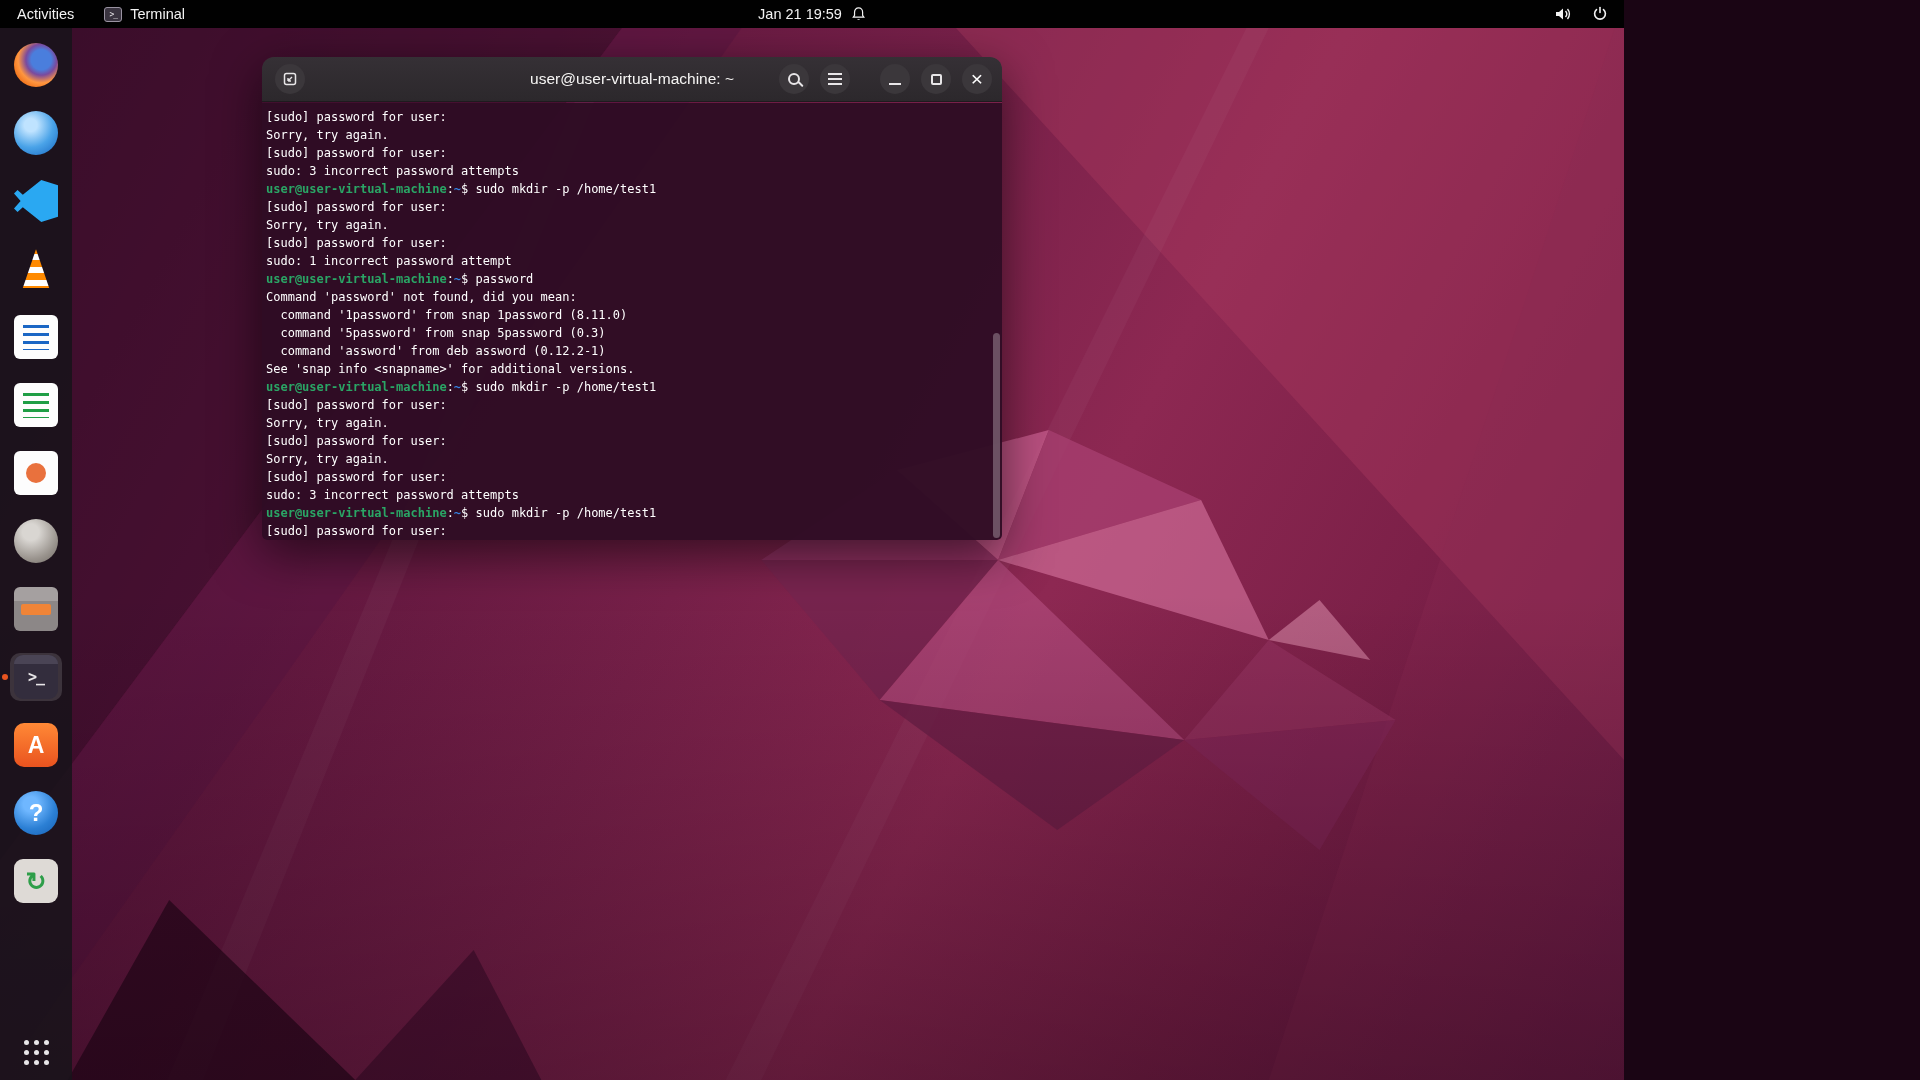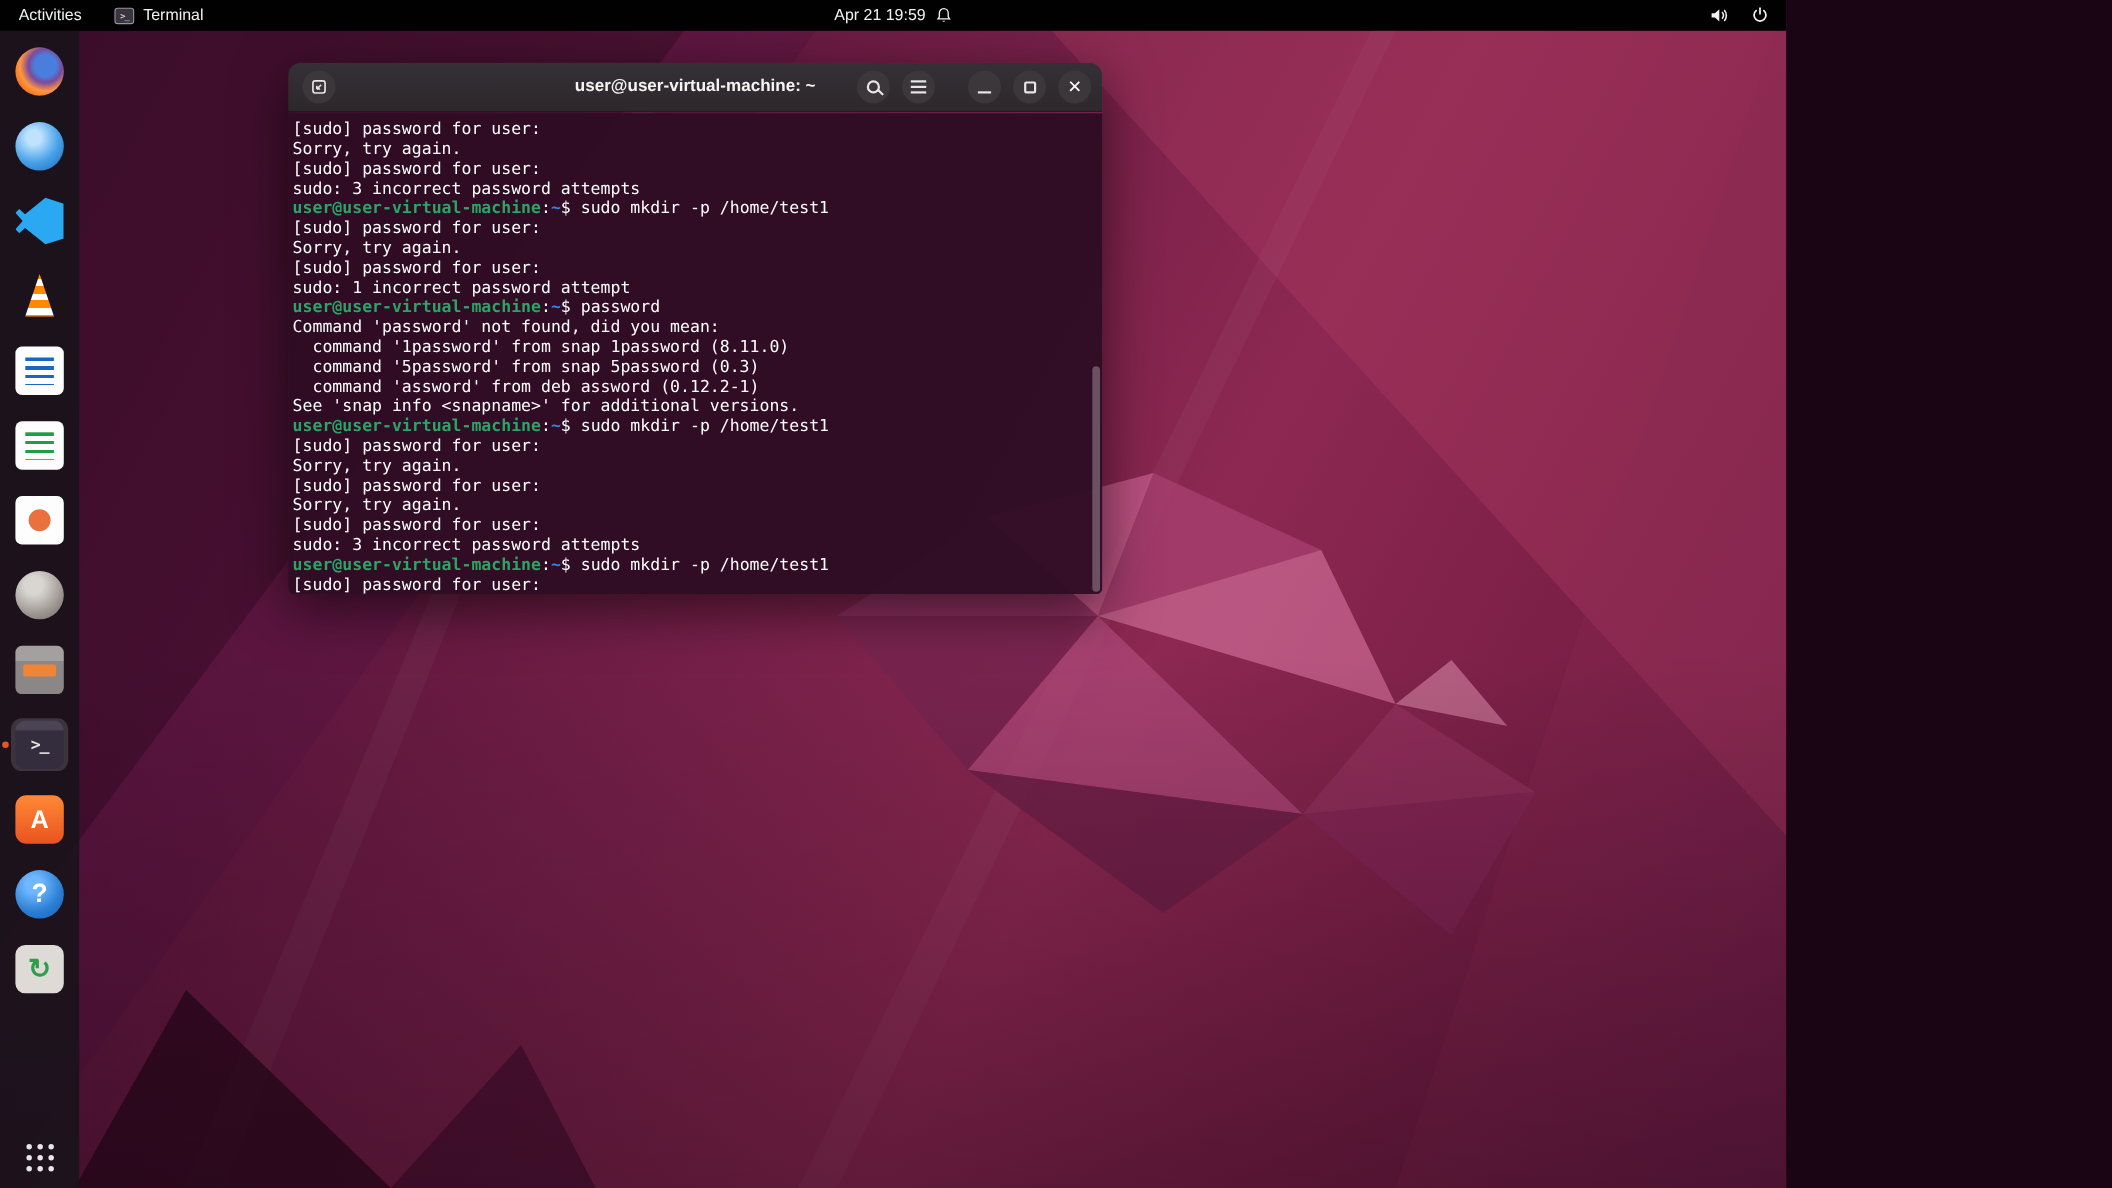--- a/index.html
+++ b/index.html
@@ -75,40 +75,40 @@
     width:32px; height:32px; cursor:pointer; }
   .dots { position:absolute; left:4px; top:4px; width:5px; height:5px; border-radius:50%; background:#e8e6e8;
     box-shadow:10px 0 0 #e8e6e8,20px 0 0 #e8e6e8,0 10px 0 #e8e6e8,10px 10px 0 #e8e6e8,20px 10px 0 #e8e6e8,
                0 20px 0 #e8e6e8,10px 20px 0 #e8e6e8,20px 20px 0 #e8e6e8; }
 
   
   .window { position:absolute; left:262px; top:57px; width:740px; height:483px; z-index:6;
     border-radius:12px 12px 5px 5px; box-shadow:0 14px 48px rgba(0,0,0,0.55); }
   .titlebar { position:relative; height:45px; background:linear-gradient(180deg,#353035,#2c282c);
     border-bottom:1px solid #1e1a1e; border-radius:12px 12px 0 0; display:flex; align-items:center; }
-  .title { position:absolute; left:50%; transform:translateX(-50%); font-weight:bold;
+  .title { position:absolute; left:50%; transform:translateX(-50%); font-weight:normal;
     font-size:15.5px; color:#f6f5f4; white-space:nowrap; }
   .tb-btn { width:30px; height:30px; border-radius:50%; background:#3b373b; border:none;
     display:flex; align-items:center; justify-content:center; cursor:pointer; }
   .btn-newtab { margin-left:13px; }
   .tb-actions { position:absolute; right:10px; display:flex; align-items:center; gap:11px; }
   .tb-actions .gap { width:8px; }
   .mag { position:relative; width:12px; height:12px; border:2px solid #e8e6e8; border-radius:50%; display:inline-block; }
   .mag::after { content:""; position:absolute; width:7px; height:2px; background:#e8e6e8;
     transform:rotate(45deg); right:-6px; bottom:-2px; border-radius:1px; }
   .burger { width:14px; height:2px; background:#e8e6e8; display:inline-block;
     box-shadow:0 -5px 0 #e8e6e8, 0 5px 0 #e8e6e8; }
   .min-glyph { width:12px; height:2px; background:#e8e6e8; display:inline-block; margin-top:9px; }
   .max-glyph { width:11px; height:11px; border:2px solid #e8e6e8; border-radius:2px; display:inline-block; }
   .close-glyph { font-size:21px; color:#ffffff; line-height:20px; }
 
   .term-content { position:absolute; top:46px; left:0; right:0; bottom:0;
     background:rgba(47,12,36,0.965); border-radius:0 0 5px 5px; overflow:hidden; }
   .term-lines { position:absolute; top:5px; left:4px; right:14px;
-    font-family:"DejaVu Sans Mono","Liberation Mono",monospace; font-size:15px; line-height:18px;
+    font-family:"DejaVu Sans Mono","Liberation Mono",monospace; font-size:12px; line-height:18px;
     color:#ffffff; white-space:pre; }
   .term-line { height:18px; }
   .c-fg { color:#ffffff; }
   .c-green { color:#2aa565; font-weight:bold; }
   .c-blue { color:#3584e4; font-weight:bold; }
   .scrollbar { position:absolute; top:0; right:0; bottom:0; width:12px; }
   .thumb { position:absolute; right:2px; width:7px; top:230px; height:205px;
     border-radius:4px; background:rgba(255,255,255,0.28); }
 
   
@@ -156,21 +156,21 @@
     <div class="tb-left">
       <div class="tb-item">
         <span>Activities</span>
       </div>
       <div class="tb-item">
         <span class="tb-term-icon">&gt;_</span>
         <span>Terminal</span>
       </div>
     </div>
     <div class="tb-center">
-      <span>Apr 21 19:59</span>
+      <span>Jan 21 19:59</span>
       <svg width="15" height="16" viewBox="0 0 16 16">
         <path d="M8 1.5c-2.6 0-4.3 2-4.3 4.5v3.4L2.4 11.3h11.2l-1.3-1.9V6c0-2.5-1.7-4.5-4.3-4.5z" fill="none" stroke="#f2f2f2" stroke-width="1.3"></path>
         <path d="M6.6 13.2a1.5 1.5 0 0 0 2.8 0z" fill="#f2f2f2"></path>
       </svg>
     </div>
     <div class="tb-right">
       <svg width="18" height="16" viewBox="0 0 18 16">
         <polygon points="2,6 5,6 9,2.5 9,13.5 5,10 2,10" fill="#f2f2f2"></polygon>
         <path d="M11.5 5 a4.5 4.5 0 0 1 0 6" fill="none" stroke="#f2f2f2" stroke-width="1.4"></path>
         <path d="M13.5 3 a7.5 7.5 0 0 1 0 10" fill="none" stroke="#f2f2f2" stroke-width="1.4"></path>

